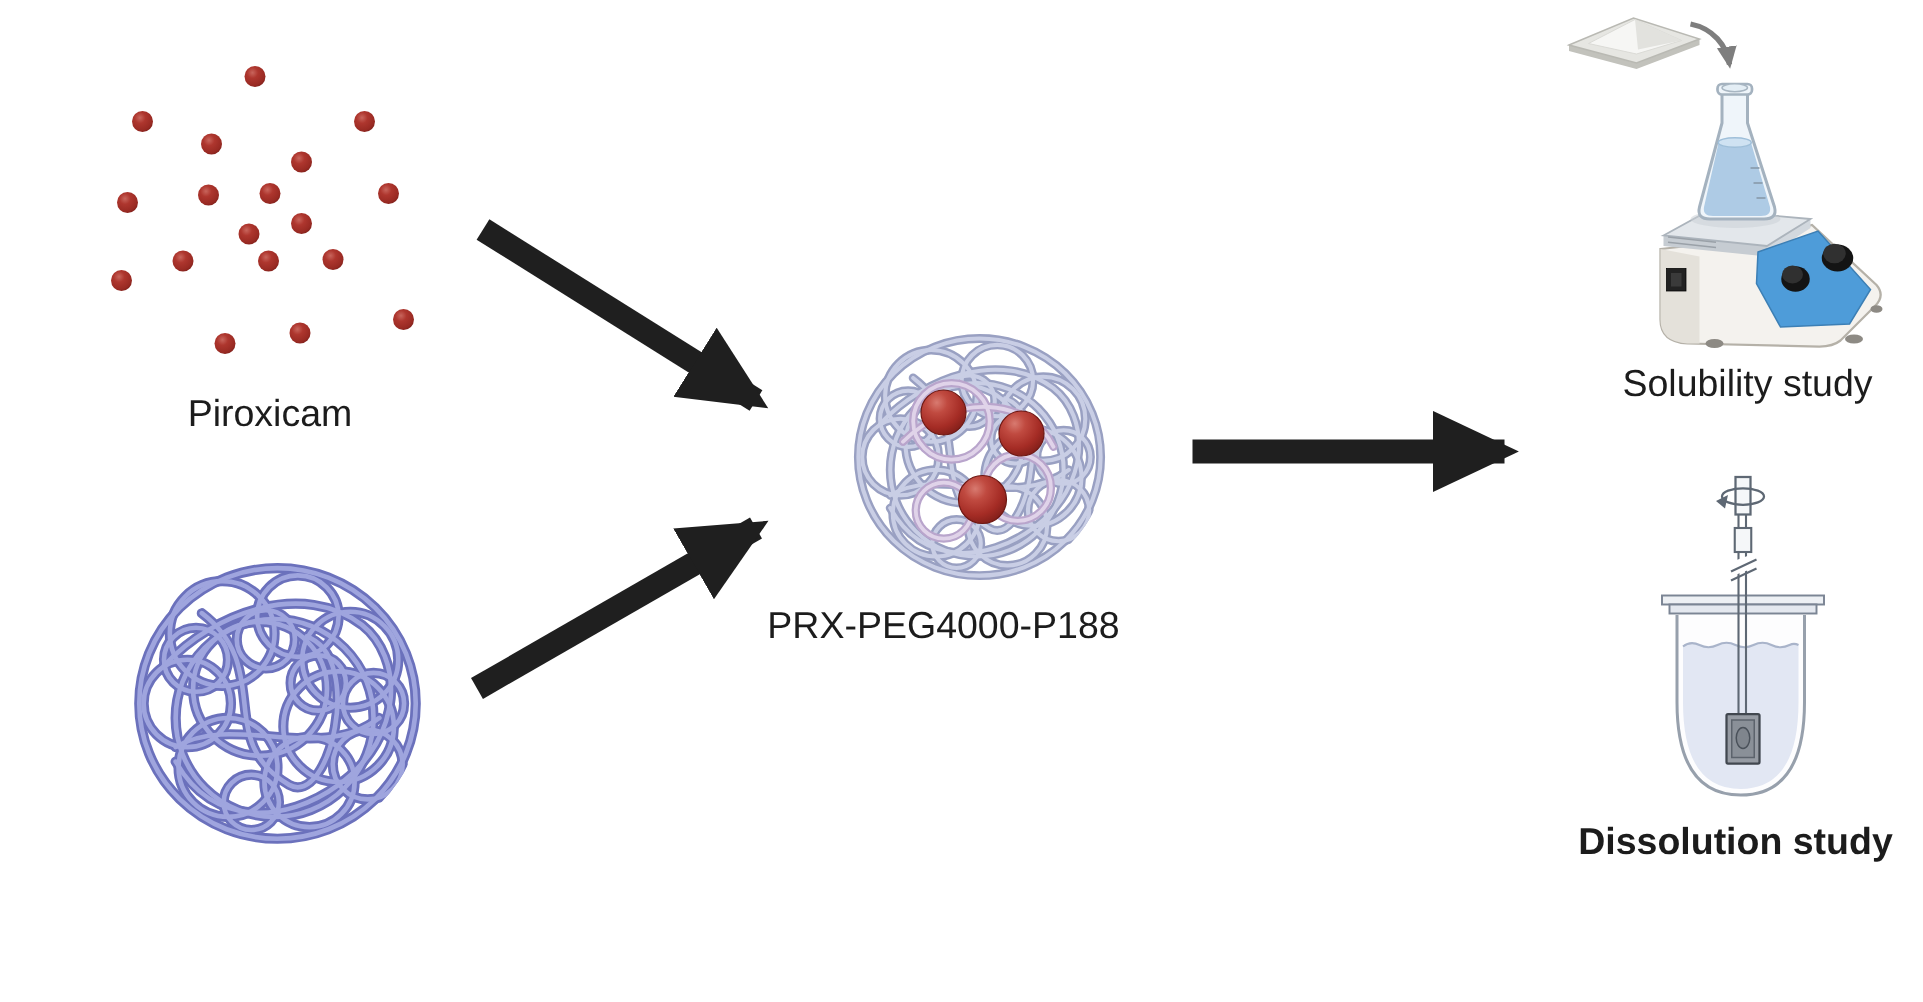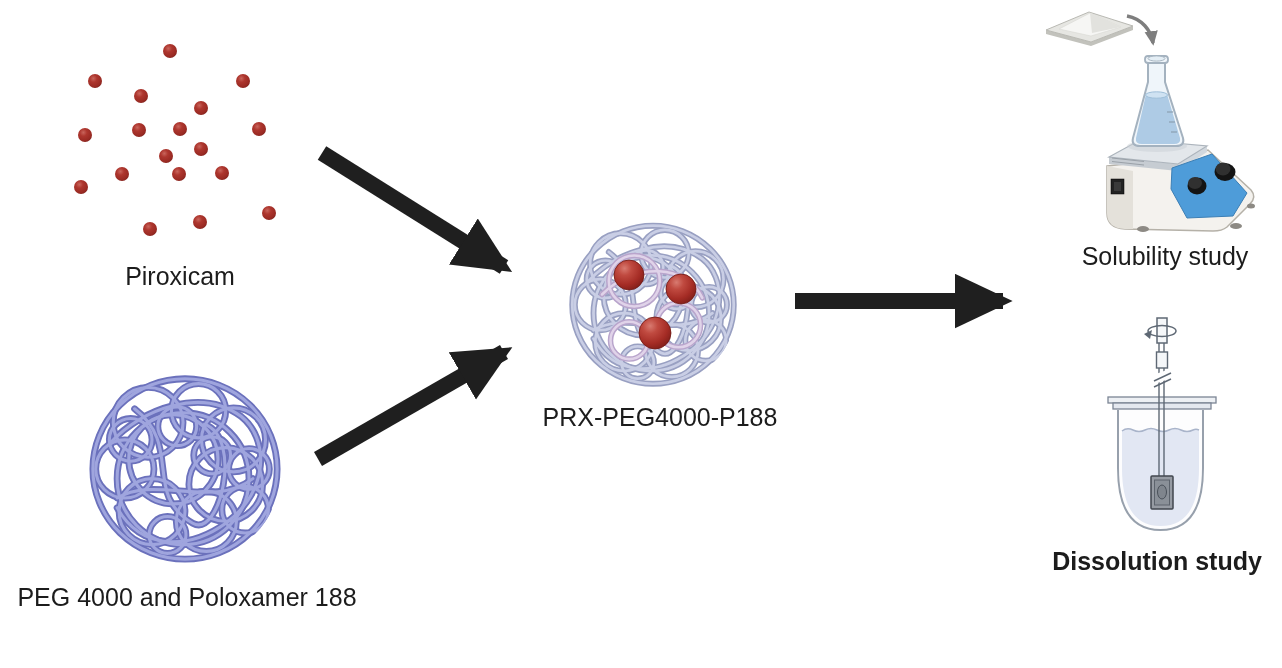--- a/index.html
+++ b/index.html
@@ -7,21 +7,21 @@
     position:relative;width:1282px;height:668px;background:var(--background,#fff);
     font-family:"Liberation Sans",sans-serif;overflow:hidden;
   }
   .canvas svg{position:absolute;left:0;top:0;}
   .label{
     position:absolute;text-align:center;font-size:25px;line-height:28px;
     color:var(--text-color,#1c1c1c);white-space:nowrap;
   }
   .lbl-piroxicam{left:75px;top:262px;width:210px;}
   .lbl-polymer{left:12px;top:583px;width:350px;}
-  .lbl-dispersion{left:535px;top:403px;width:250px;}
+  .lbl-dispersion{left:504px;top:403px;width:250px;}
   .lbl-solubility{left:1047px;top:242px;width:236px;text-align:center;}
   .lbl-dissolution{left:1037px;top:547px;width:240px;font-weight:bold;}
 
   
   .arrow{stroke:var(--arrow-black,#1f1f1f);fill:none;}
   .ah{fill:var(--arrow-black,#1f1f1f);}
 
   
   .tuse{fill:none;stroke-linecap:round;stroke-linejoin:round;}
   .t1d{stroke:var(--polymer-dark,#6B71BC);stroke-width:7;}
@@ -230,21 +230,20 @@
     <g>
       <rect x="1151" y="476" width="22" height="33" rx="1" fill="#969BA3" stroke="#41474F" stroke-width="1.5"></rect>
       <rect x="1154.5" y="480" width="15" height="25" fill="#8A9098" stroke="#5C636C" stroke-width="1"></rect>
       <ellipse cx="1162" cy="492" rx="4.5" ry="7" fill="#7F858D" stroke="#4A515A" stroke-width="1"></ellipse>
     </g>
   </g>
 </svg>
 
 <div class="label lbl-piroxicam">Piroxicam</div>
 
-<div class="label lbl-polymer">PEG 4000 and Poloxamer 188</div>
 
 <div class="label lbl-dispersion">
   <div>PRX-PEG4000-P188</div>
 </div>
 
 <div class="label lbl-solubility">Solubility study</div>
 
 <div class="label lbl-dissolution">Dissolution study</div>
 
 </div>

